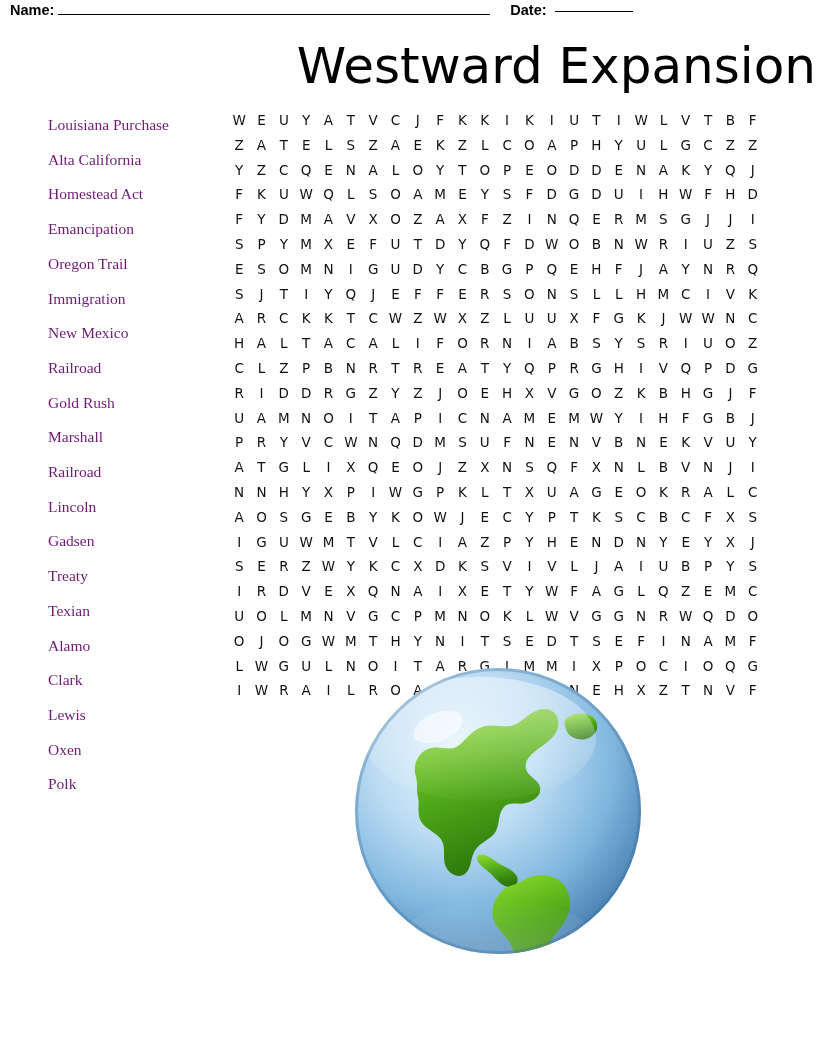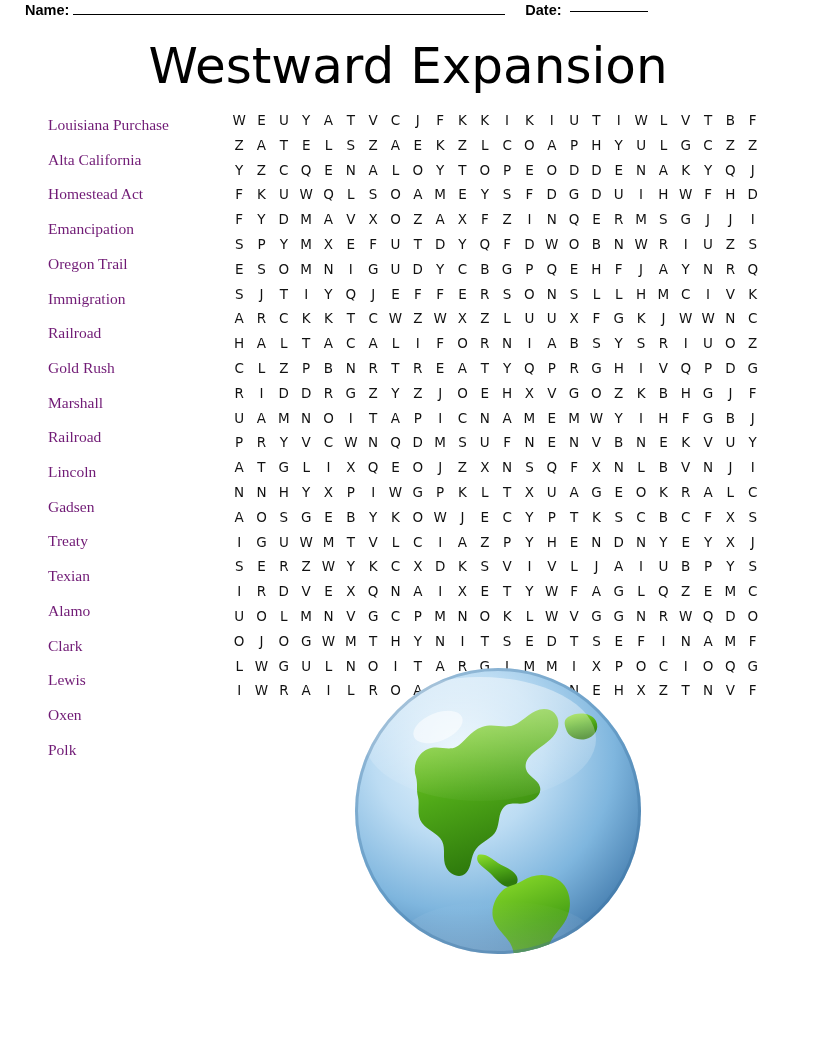--- a/index.html
+++ b/index.html
@@ -13,21 +13,21 @@
     font-family: "Liberation Sans", sans-serif;
     color: #000000;
     overflow: hidden;
     position: relative;
   }
 
   
   .header-line {
     position: absolute;
     top: 2px;
-    left: 25px;
+    left: 10px;
     right: 22px;
     height: 22px;
     display: flex;
     align-items: baseline;
     font-size: 14.5px;
     font-weight: bold;
     font-family: "Liberation Sans", sans-serif;
     white-space: nowrap;
   }
   .header-line .lbl {
@@ -42,21 +42,21 @@
   .rule.name { width: 432px; }
   .rule.date { width: 78px; }
   .date-wrap { margin-left: 18px; }
 
   
   .title {
     position: absolute;
     top: 36px;
     left: 0;
     width: 816px;
-    text-align: center;
+    text-align: right;
     font-size: 50px;
     line-height: 60px;
     font-family: "DejaVu Sans", sans-serif;
     font-weight: normal;
     letter-spacing: 0px;
   }
 
   
   .wordlist {
     position: absolute;
@@ -117,20 +117,21 @@
 
 <div class="title">Westward Expansion</div>
 
 <div class="wordlist">
     <div class="word">Louisiana Purchase</div>
     <div class="word">Alta California</div>
     <div class="word">Homestead Act</div>
     <div class="word">Emancipation</div>
     <div class="word">Oregon Trail</div>
     <div class="word">Immigration</div>
+    <div class="word">New Mexico</div>
     <div class="word">Railroad</div>
     <div class="word">Gold Rush</div>
     <div class="word">Marshall</div>
     <div class="word">Railroad</div>
     <div class="word">Lincoln</div>
     <div class="word">Gadsen</div>
     <div class="word">Treaty</div>
     <div class="word">Texian</div>
     <div class="word">Alamo</div>
     <div class="word">Clark</div>

